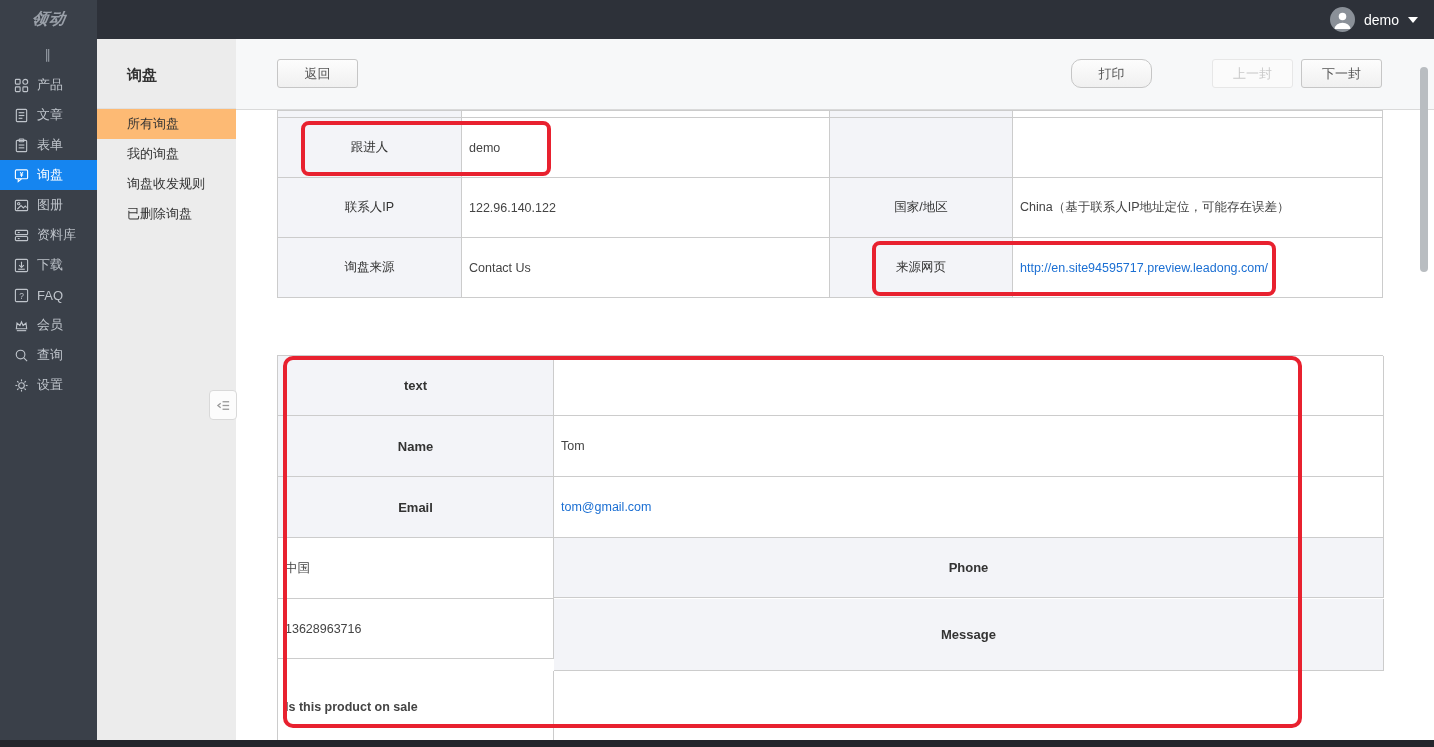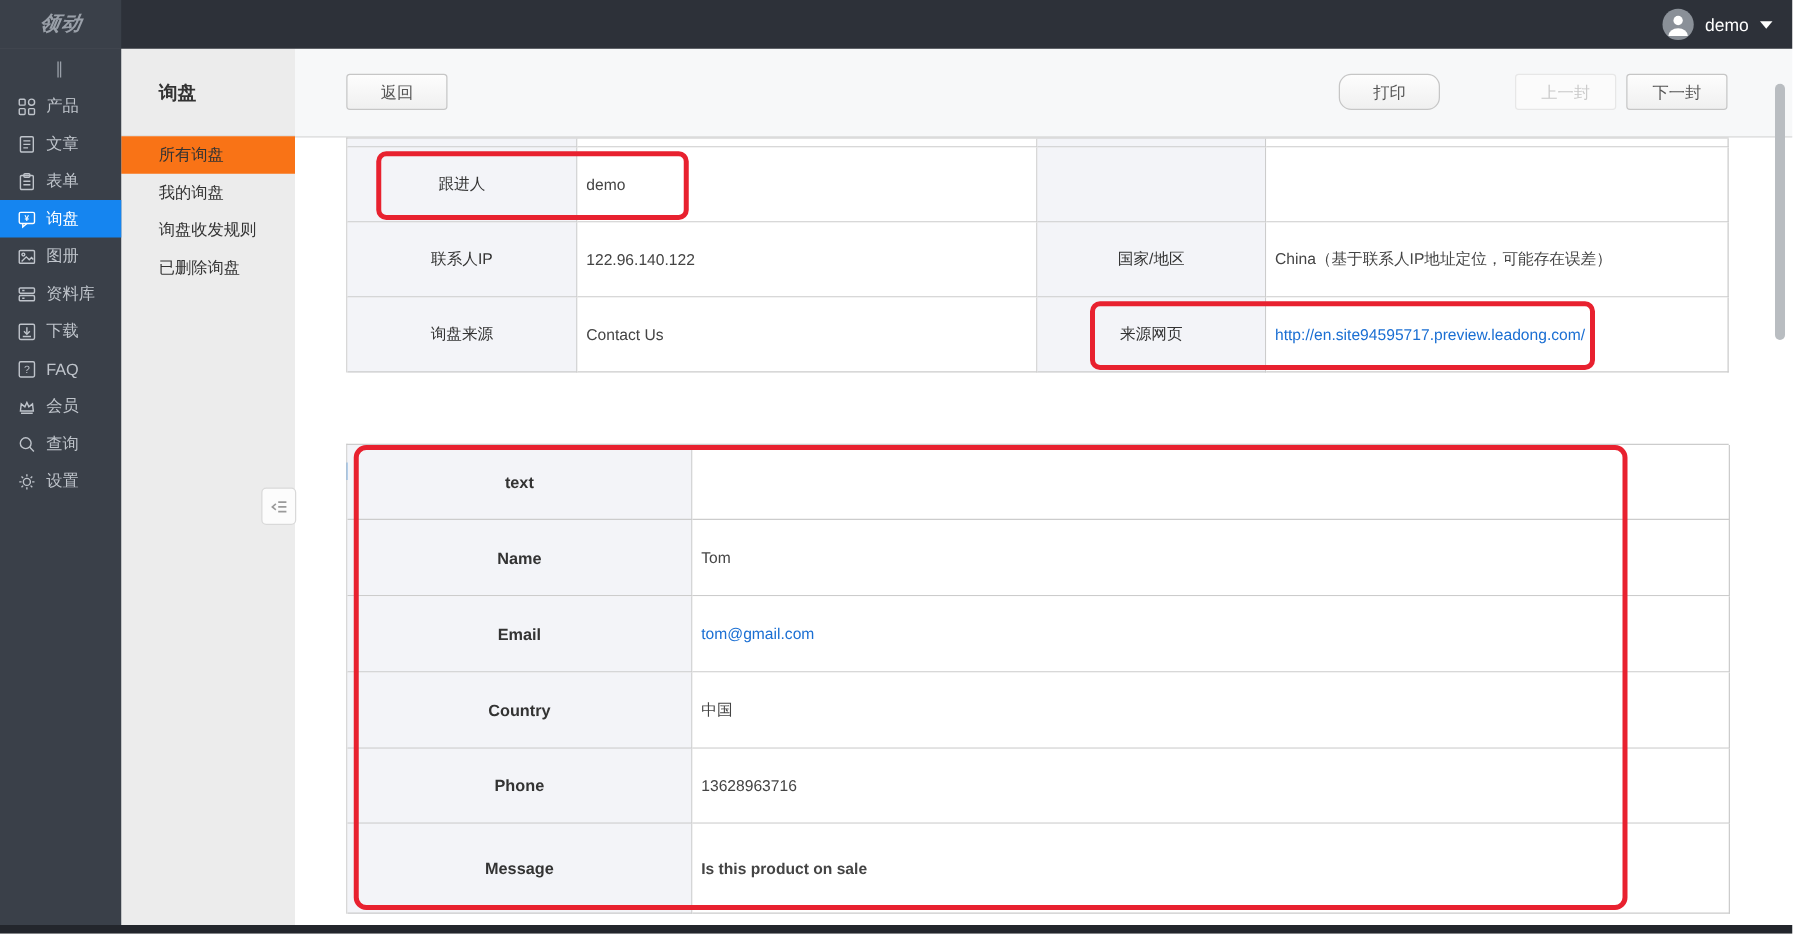--- a/index.html
+++ b/index.html
@@ -20,21 +20,21 @@
   
   .sidebar { position:absolute; left:0; top:39px; width:97px; height:701px; background:#3a4049; z-index:9; }
   .collapse-bars { height:31px; display:flex; align-items:center; justify-content:center; color:#9aa0a9; font-size:13px; letter-spacing:2px; cursor:pointer; }
   .nav-item { height:30px; display:flex; align-items:center; padding-left:14px; gap:8px; color:#bfc4cb; font-size:13px; cursor:pointer; }
   .nav-item svg { flex:0 0 auto; }
   .nav-item.active { background:#1585f0; color:#fff; }
   
   .submenu { position:absolute; left:97px; top:39px; width:139px; height:701px; background:#ececec; z-index:8; }
   .submenu-title { height:70px; line-height:72px; padding-left:30px; font-size:15px; font-weight:bold; color:#333; border-bottom:1px solid #e0e0e0; }
   .submenu-item { height:30px; line-height:30px; padding-left:30px; font-size:13px; color:#333; cursor:pointer; }
-  .submenu-item.active { background:#f97316; }
+  .submenu-item.active { background:#fdba74; }
   .collapse-btn { position:absolute; left:209px; top:390px; width:28px; height:30px; background:#fcfcfc; border:1px solid #d9d9d9; border-radius:4px; display:flex; align-items:center; justify-content:center; cursor:pointer; z-index:12; }
   
   .main { position:absolute; left:236px; top:39px; width:1198px; height:701px; background:#fff; }
   .toolbar { position:absolute; left:0; top:0; width:100%; height:71px; background:#f7f8f9; border-bottom:1px solid #dadada; }
   .btn { position:absolute; top:20px; width:81px; height:29px; border:1px solid #c6c6c6; border-radius:3px;
          background:linear-gradient(#fdfdfd,#f0f0f0); color:#555; font-size:13px; text-align:center; line-height:27px; cursor:pointer; }
   .btn-back { left:41px; } .btn-print { left:835px;border-radius:10px; } .btn-prev { left:976px; } .btn-next { left:1065px; }
   .btn.disabled { background:#fbfbfb; border-color:#e7e7e7; color:#c9c9c9; }
   .content { position:absolute; left:0; top:71px; width:100%; height:630px; }
   
@@ -246,21 +246,20 @@
       <div class="cell val r60"></div>
 
       <div class="cell lbl r61">Name</div>
       <div class="cell val r61">Tom</div>
 
       <div class="cell lbl r61">Email</div>
       <div class="cell val r61">
           <a class="cell-link">tom@gmail.com</a>
         </div>
 
-      <div class="cell lbl r61">Country</div>
       <div class="cell val r61">中国</div>
 
       <div class="cell lbl r60">Phone</div>
       <div class="cell val r60">13628963716</div>
 
       <div class="cell lbl r72">Message</div>
       <div class="cell val r72 msg-cell">
         <span>Is this product on sale</span>
       </div>
     </div>

